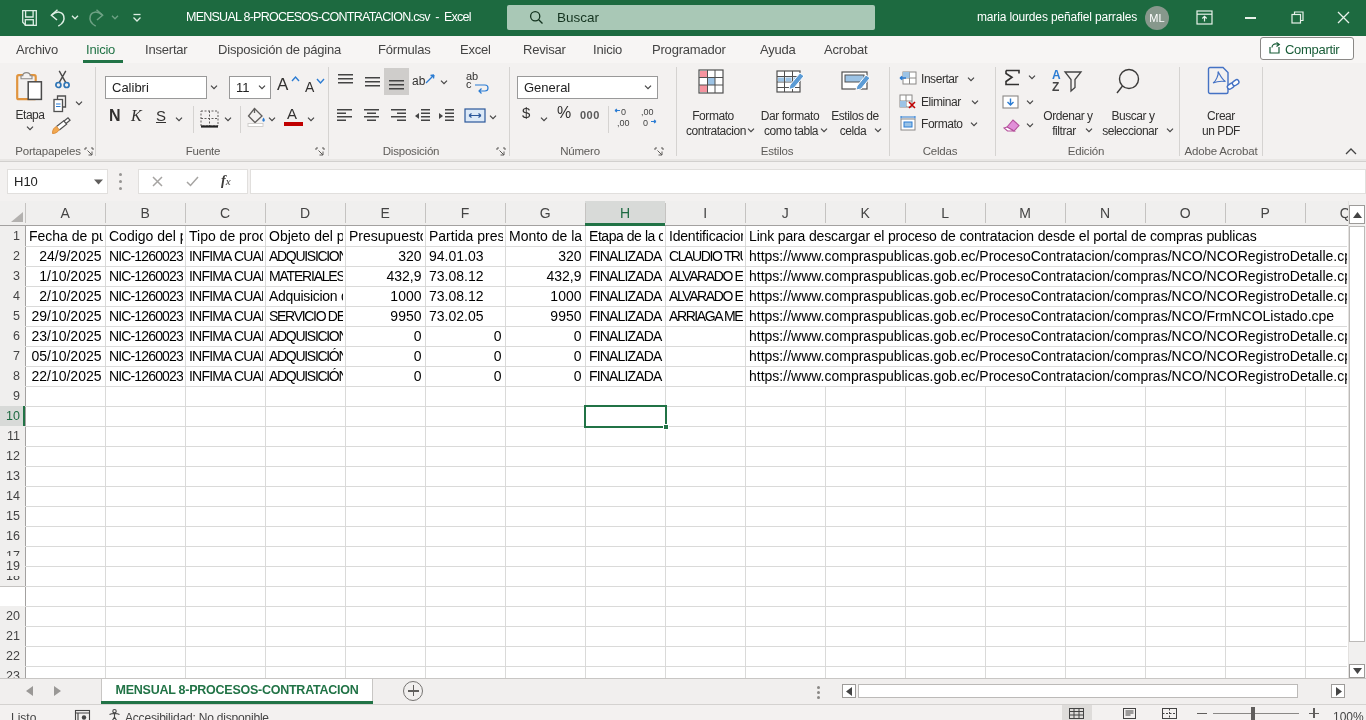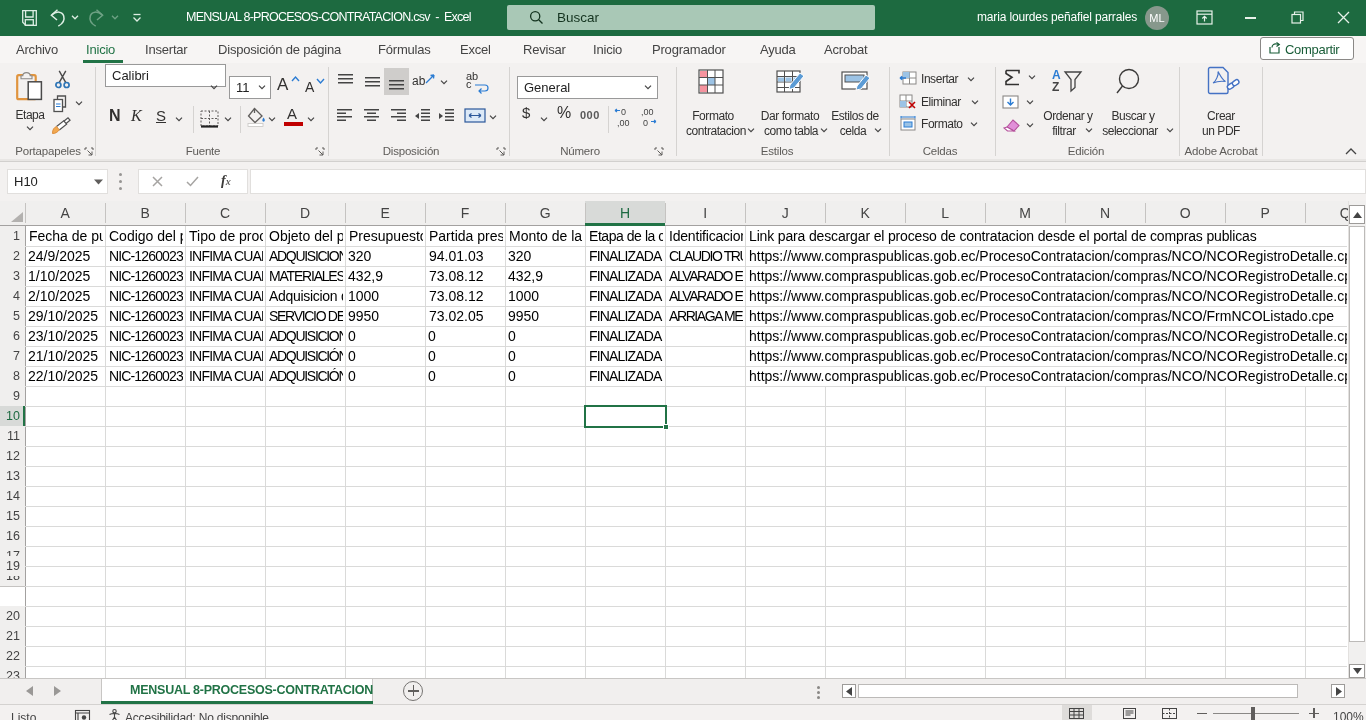--- a/index.html
+++ b/index.html
@@ -24,21 +24,21 @@
 #fbar{left:0;top:162px;width:1366px;height:39px;background:#f3f1f0}
 .fbox{position:absolute;background:#fff;border:1px solid #e1dfdd}
 
 #sheet{left:0;top:201px;width:1348px;height:477px;background:#fff;overflow:hidden}
 .ch{position:absolute;top:4px;width:80px;text-align:center;font-size:14px;color:#444;letter-spacing:-.3px}
 .chsep{position:absolute;top:203px;width:1px;height:20px;background:#c5c3c1}
 .rh{position:absolute;left:0;width:25px;text-align:right;padding-right:5px;font-size:12.5px;color:#444;height:20px;line-height:20px;background:#f0efee}
 .gv{position:absolute;width:1px;background:#dadad9}
 .gh{position:absolute;height:1px;background:#dadad9;left:25px}
 .c{position:absolute;white-space:nowrap;overflow:hidden;font-size:14px;color:#000;height:19px;line-height:19px}
-.num{}
+.num{text-align:right}
 
 #vsb{left:1348px;top:201px;width:18px;height:477px;background:#f1f0ef;border-left:1px solid #e3e1df}
 .sbtn{position:absolute;background:#fff;border:1px solid #9d9b99}
 
 #tabbar{left:0;top:678px;width:1366px;height:26px;background:#f1efee;border-top:1px solid #c8c6c4}
 
 #status{left:0;top:704px;width:1366px;height:16px;background:#f3f1f0;border-top:1px solid #d4d2d0}
 </style></head>
 <body>
 
@@ -170,21 +170,21 @@
       <path d="M3 9 h4.5 M3 11.5 h4.5" stroke="#2b7cd3" stroke-width="1.1"></path>
     </svg>
     <svg class="a" style="left:75px;top:101px" width="8" height="5" viewBox="0 0 8 5">
       <path d="M1 .7 L4 3.7 L7 .7" fill="none" stroke="#444" stroke-width="1.2"></path>
     </svg>
     <svg class="a" style="left:51px;top:117px" width="20" height="18" viewBox="0 0 20 18">
       <path d="M12.5 4.5 L17 .8 L19 3.2 L14.5 7" fill="#fff" stroke="#505050" stroke-width="1.3"></path>
       <path d="M5.5 9.5 L12.8 3.8 L15.6 7.2 L8.3 13" fill="#fff" stroke="#505050" stroke-width="1.2"></path>
       <path d="M1.5 16.5 c0-4 1.5-6 4-7 l2.8 3.4 c-1.8 2.4-4 3.6-6.8 3.6z" fill="#f2a950" stroke="#dd8e3d" stroke-width="1"></path>
     </svg>
-    <div class="combo" style="left:105px;top:64px;width:121px">Calibri</div>
+    <div class="combo" style="left:105px;top:76px;width:102px">Calibri</div>
     <svg class="a" style="left:210px;top:85px" width="8" height="5" viewBox="0 0 8 5">
       <path d="M1 .7 L4 3.7 L7 .7" fill="none" stroke="#444" stroke-width="1.2"></path>
     </svg>
     <div class="combo" style="left:229px;top:76px;width:42px">11</div>
     <svg class="a" style="left:258px;top:85px" width="8" height="5" viewBox="0 0 8 5">
       <path d="M1 .7 L4 3.7 L7 .7" fill="none" stroke="#444" stroke-width="1.2"></path>
     </svg>
     <div class="t" style="left:277px;top:75px;font-size:17px;color:#323130">A</div>
     <svg class="a" style="left:291px;top:76px" width="9" height="6" viewBox="0 0 9 6">
       <path d="M1 5 L4.5 1 L8 5" fill="none" stroke="#2b7cd3" stroke-width="1.4"></path>
@@ -629,21 +629,21 @@
     <div class="c" style="left:749px;top:307px;width:598px">https://www.compraspublicas.gob.ec/ProcesoContratacion/compras/NCO/FrmNCOListado.cpe</div>
     <div class="c num" style="left:28px;top:327px;width:73.5px;">23/10/2025</div>
     <div class="c" style="left:109px;top:327px;width:74px;letter-spacing:-.85px">NIC-1260023-0012025</div>
     <div class="c" style="left:189px;top:327px;width:74px;letter-spacing:-.8px">INFIMA CUANTIA</div>
     <div class="c" style="left:269px;top:327px;width:74px;letter-spacing:-1.3px">ADQUISICION DE BIENES</div>
     <div class="c num" style="left:348px;top:327px;width:73.5px;">0</div>
     <div class="c num" style="left:428px;top:327px;width:73.5px;">0</div>
     <div class="c num" style="left:508px;top:327px;width:73.5px;">0</div>
     <div class="c" style="left:589px;top:327px;width:74px;letter-spacing:-.85px">FINALIZADA</div>
     <div class="c" style="left:749px;top:327px;width:598px">https://www.compraspublicas.gob.ec/ProcesoContratacion/compras/NCO/NCORegistroDetalle.cpe?id=NCO</div>
-    <div class="c num" style="left:28px;top:347px;width:73.5px;">21/10/2025</div>
+    <div class="c num" style="left:28px;top:347px;width:73.5px;">05/10/2025</div>
     <div class="c" style="left:109px;top:347px;width:74px;letter-spacing:-.85px">NIC-1260023-0012025</div>
     <div class="c" style="left:189px;top:347px;width:74px;letter-spacing:-.8px">INFIMA CUANTIA</div>
     <div class="c" style="left:269px;top:347px;width:74px;letter-spacing:-1.3px">ADQUISICIÓN DE BIENES</div>
     <div class="c num" style="left:348px;top:347px;width:73.5px;">0</div>
     <div class="c num" style="left:428px;top:347px;width:73.5px;">0</div>
     <div class="c num" style="left:508px;top:347px;width:73.5px;">0</div>
     <div class="c" style="left:589px;top:347px;width:74px;letter-spacing:-.85px">FINALIZADA</div>
     <div class="c" style="left:749px;top:347px;width:598px">https://www.compraspublicas.gob.ec/ProcesoContratacion/compras/NCO/NCORegistroDetalle.cpe?id=NCO</div>
     <div class="c num" style="left:28px;top:367px;width:73.5px;">22/10/2025</div>
     <div class="c" style="left:109px;top:367px;width:74px;letter-spacing:-.85px">NIC-1260023-0012025</div>
@@ -670,21 +670,21 @@
   </svg>
 <div class="a" id="tabbar"></div>
 <svg class="a" style="left:26px;top:686px" width="7" height="10" viewBox="0 0 7 10" fill="#9a9896">
     <path d="M7 0 L0 5 L7 10 Z"></path>
   </svg>
 <svg class="a" style="left:54px;top:686px" width="7" height="10" viewBox="0 0 7 10" fill="#9a9896">
     <path d="M0 0 L7 5 L0 10 Z"></path>
   </svg>
 <div class="a" style="left:101px;top:679px;width:272px;height:25px;background:#fff;border-left:1px solid #c8c6c4;border-right:1px solid #c8c6c4"></div>
 <div class="a" style="left:101px;top:701px;width:272px;height:3px;background:#217346"></div>
-<div class="t" style="left:101px;top:683px;width:272px;text-align:right;font-size:12.5px;letter-spacing:-.25px;font-weight:bold;color:#217346">MENSUAL 8-PROCESOS-CONTRATACION</div>
+<div class="t" style="left:101px;top:683px;width:272px;text-align:center;font-size:12.5px;letter-spacing:-.25px;font-weight:bold;color:#217346">MENSUAL 8-PROCESOS-CONTRATACION</div>
 <div class="a" style="left:403px;top:681px;width:20px;height:20px;border:1.5px solid #767472;border-radius:50%"></div>
 <div class="a" style="left:408px;top:690px;width:11px;height:1.5px;background:#605e5c"></div>
 <div class="a" style="left:412.7px;top:685px;width:1.5px;height:11px;background:#605e5c"></div>
 <div class="a" style="left:817px;top:686px;width:3px;height:3px;border-radius:50%;background:#8a8886"></div>
 <div class="a" style="left:817px;top:691px;width:3px;height:3px;border-radius:50%;background:#8a8886"></div>
 <div class="a" style="left:817px;top:696px;width:3px;height:3px;border-radius:50%;background:#8a8886"></div>
 <div class="sbtn" style="left:842px;top:684px;width:14px;height:14px"></div>
 <svg class="a" style="left:846px;top:687px" width="6" height="9" viewBox="0 0 6 9" fill="#444">
     <path d="M6 0 L0 4.5 L6 9 Z"></path>
   </svg>

